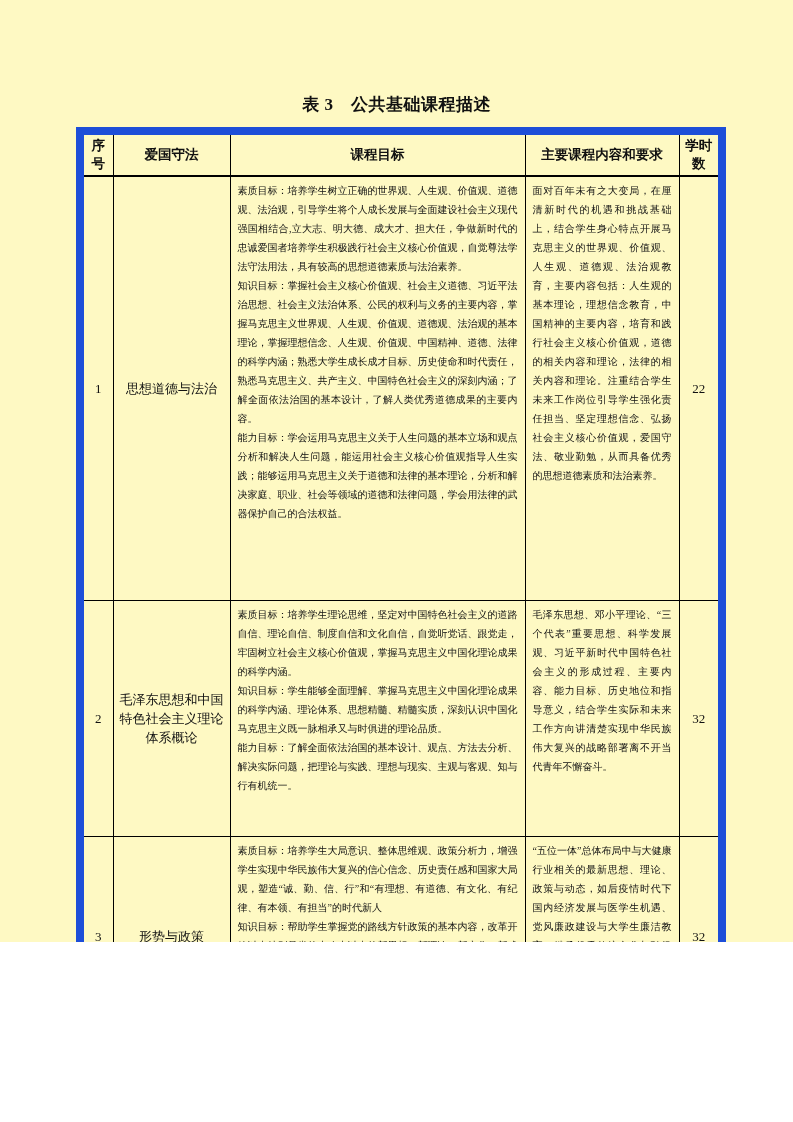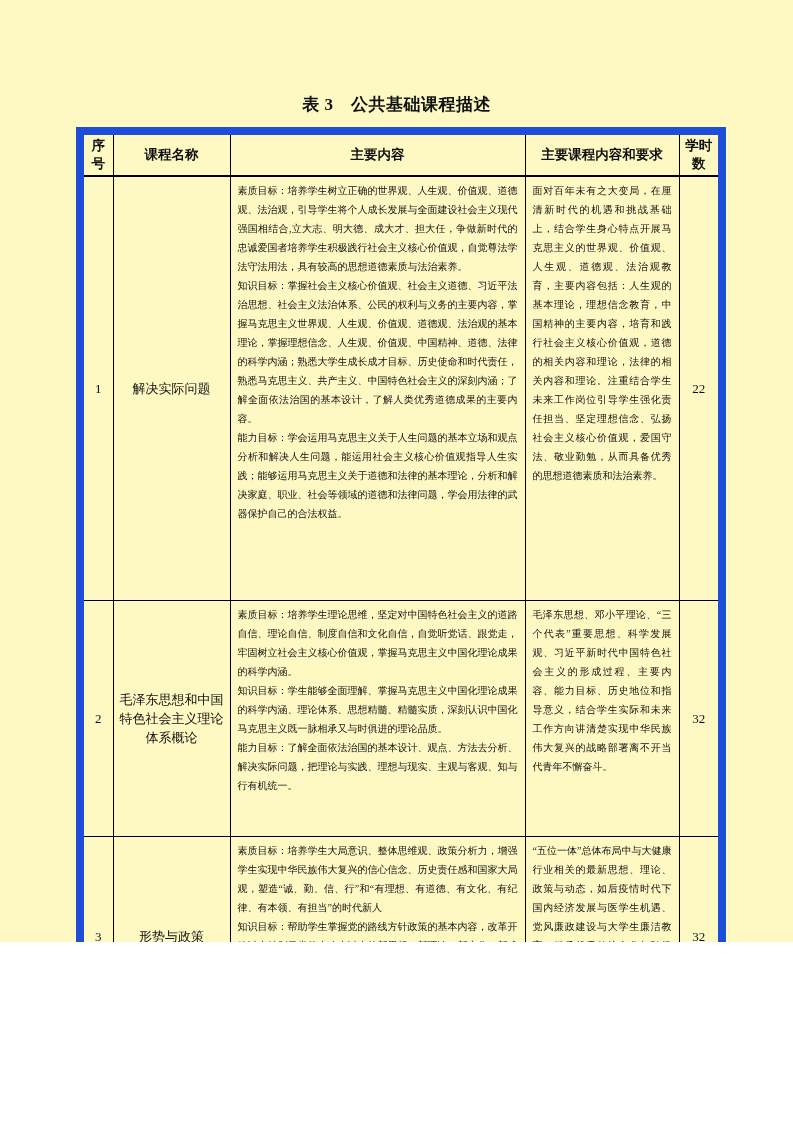--- a/index.html
+++ b/index.html
@@ -78,30 +78,30 @@
     <colgroup>
       <col style="width:33px">
       <col style="width:117px">
       <col style="width:295px">
       <col style="width:154px">
       <col style="width:43px">
     </colgroup>
     <thead>
       <tr>
         <th>序号</th>
-        <th>课程名称</th>
-        <th>主要内容</th>
+        <th>爱国守法</th>
+        <th>课程目标</th>
         <th>主要课程内容和要求</th>
         <th>学时数</th>
       </tr>
     </thead>
     <tbody>
   <tr>
     <td class="cell-center">1</td>
-    <td class="cell-center">解决实际问题</td>
+    <td class="cell-center">思想道德与法治</td>
     <td class="cell-long">
             <div class="para">素质目标：培养学生树立正确的世界观、人生观、价值观、道德观、法治观，引导学生将个人成长发展与全面建设社会主义现代强国相结合,立大志、明大德、成大才、担大任，争做新时代的忠诚爱国者培养学生积极践行社会主义核心价值观，自觉尊法学法守法用法，具有较高的思想道德素质与法治素养。</div>
             <div class="para">知识目标：掌握社会主义核心价值观、社会主义道德、习近平法治思想、社会主义法治体系、公民的权利与义务的主要内容，掌握马克思主义世界观、人生观、价值观、道德观、法治观的基本理论，掌握理想信念、人生观、价值观、中国精神、道德、法律的科学内涵；熟悉大学生成长成才目标、历史使命和时代责任，熟悉马克思主义、共产主义、中国特色社会主义的深刻内涵；了解全面依法治国的基本设计，了解人类优秀道德成果的主要内容。</div>
             <div class="para">能力目标：学会运用马克思主义关于人生问题的基本立场和观点分析和解决人生问题，能运用社会主义核心价值观指导人生实践；能够运用马克思主义关于道德和法律的基本理论，分析和解决家庭、职业、社会等领域的道德和法律问题，学会用法律的武器保护自己的合法权益。</div>
           </td>
     <td class="cell-long">面对百年未有之大变局，在厘清新时代的机遇和挑战基础上，结合学生身心特点开展马克思主义的世界观、价值观、人生观、道德观、法治观教育，主要内容包括：人生观的基本理论，理想信念教育，中国精神的主要内容，培育和践行社会主义核心价值观，道德的相关内容和理论，法律的相关内容和理论。注重结合学生未来工作岗位引导学生强化责任担当、坚定理想信念、弘扬社会主义核心价值观，爱国守法、敬业勤勉，从而具备优秀的思想道德素质和法治素养。</td>
     <td class="cell-center">22</td>
   </tr>
 
   <tr>

